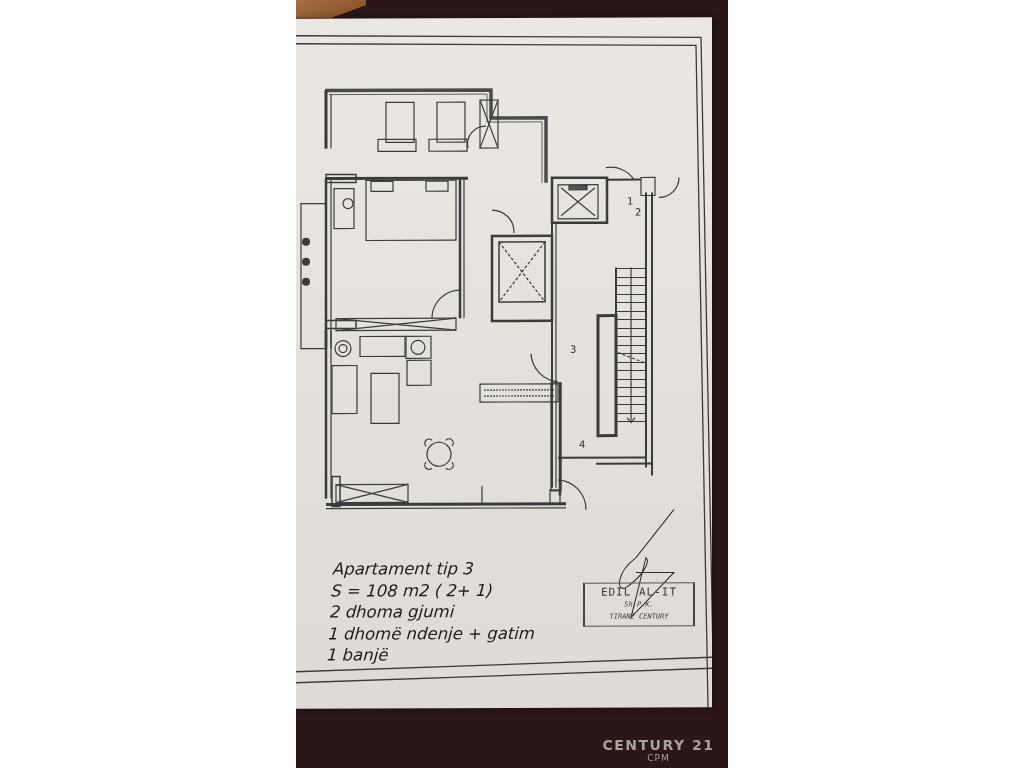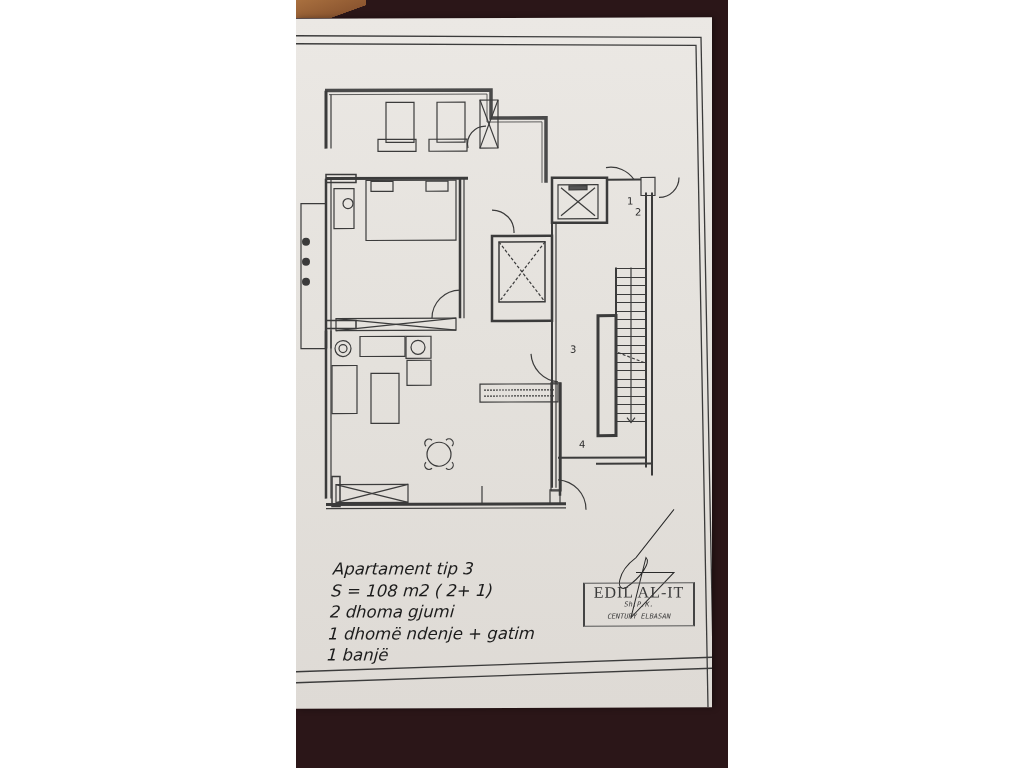--- a/index.html
+++ b/index.html
@@ -29,21 +29,21 @@
   }
   .legend div { white-space: nowrap; }
   .stamp {
     position: absolute; left: 287px; top: 565px; width: 112px; height: 44px;
     border-left: 2px solid #444; border-right: 2px solid #444;
     border-top: 1.5px solid #555; border-bottom: 1.5px solid #555;
     font-family: "DejaVu Sans Mono", monospace; color: #3a3a3a;
     font-size: 10px; text-align: center; line-height: 12px; padding-top: 3px;
     box-sizing: border-box;
   }
-  .stamp .big { font-size: 16px; letter-spacing: 1px; font-family: Liberation Serif, serif; }
+  .stamp .big { font-size: 11px; letter-spacing: 1px; }
   .stamp .small { font-size: 7px; font-style: italic; }
   .brand {
     position: absolute; left: 300px; top: 737px; width: 125px; text-align: center;
     color: #a9a29a; font-family: "DejaVu Sans", sans-serif;
   }
   .brand .name { font-size: 14px; font-weight: bold; letter-spacing: 1.5px; line-height: 16px; }
   .brand .sub { font-size: 9px; letter-spacing: 1px; line-height: 10px; }
 </style>
 </head>
 <body>
@@ -198,17 +198,21 @@
       <div>Apartament tip 3</div>
       <div>S = 108 m2  ( 2+ 1)</div>
       <div>2 dhoma gjumi</div>
       <div>1 dhomë ndenje + gatim</div>
       <div>1 banjë</div>
     </div>
 
     <div class="stamp">
       <div class="big">EDIL AL-IT</div>
       <div class="small">Sh.P.K.</div>
-      <div class="small">CENTURY  ELBASAN</div>
+      <div class="small">TIRANE  CENTURY</div>
     </div>
   </div>
 
+  <div class="brand">
+    <div class="name">CENTURY 21</div>
+    <div class="sub">CPM</div>
+  </div>
 </div>
 
 </body></html>

